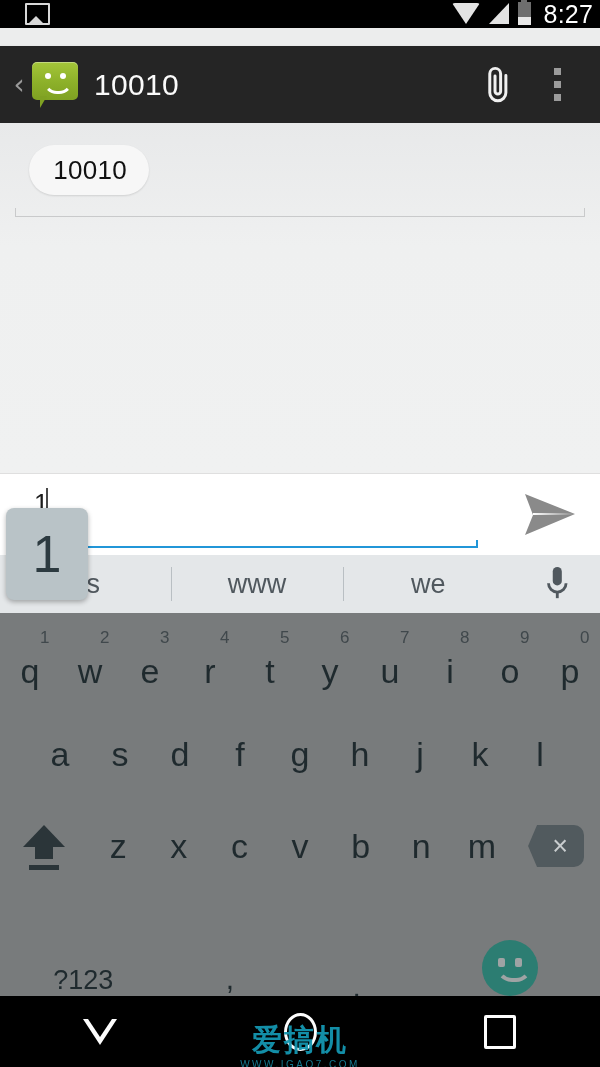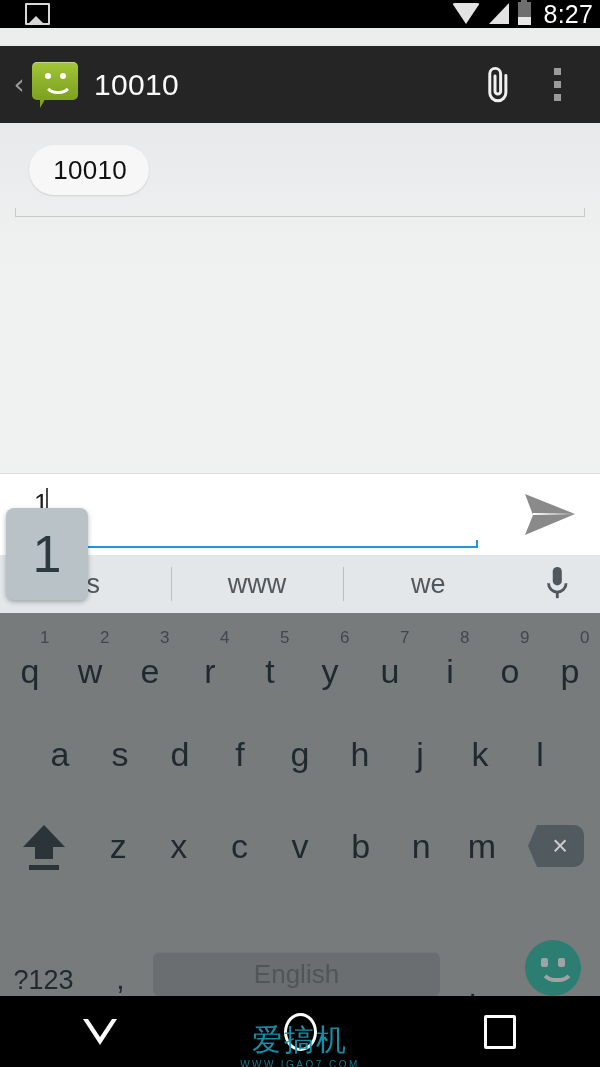--- a/index.html
+++ b/index.html
@@ -550,21 +550,21 @@
     position: absolute;
     left: 0; top: 1020px;
     width: 600px;
     text-align: center;
     pointer-events: none;
     z-index: 30;
   }
   #watermark .wm-main {
     color: #1596b0;
     font-size: 30px;
-    font-weight: normal;
+    font-weight: bold;
     letter-spacing: 2px;
     opacity: .95;
     font-family: "DejaVu Sans", sans-serif;
   }
   #watermark .wm-sub {
     color: #14798f;
     font-size: 10px;
     letter-spacing: 2.5px;
     margin-top: -2px;
   }
@@ -764,23 +764,20 @@
       </div>
     </div>
 
     <div class="kb-row" id="kb-row-4">
       <div id="key-symbols">
         <span>?123</span>
       </div>
       <div id="key-comma">
         <span>,</span>
       </div>
-      <div id="key-space">
-        <span>English</span>
-      </div>
       <div id="key-period">
         <span>.</span>
       </div>
       <div id="key-emoji">
         <span class="emoji-circle">
           <i class="e-eye l"></i>
             <i class="e-eye r"></i>
             <i class="e-smile"></i>
         </span>
       </div>

